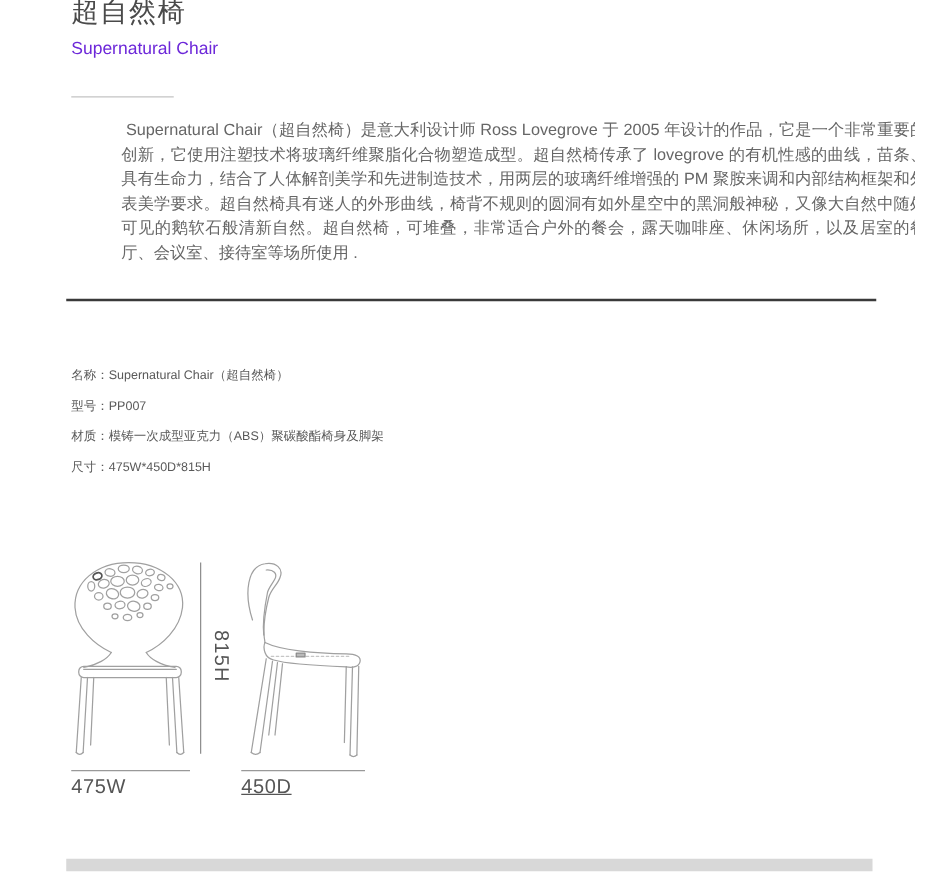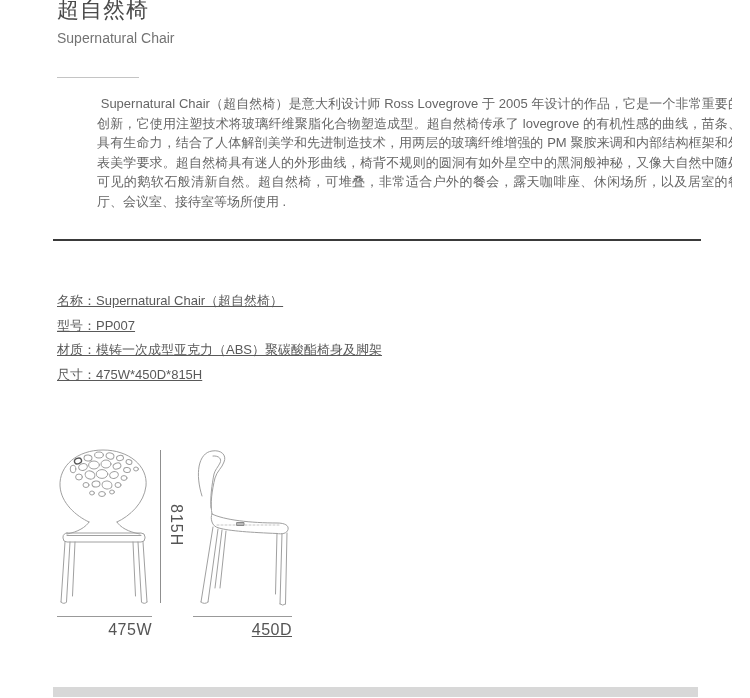--- a/index.html
+++ b/index.html
@@ -21,21 +21,21 @@
     font-weight: normal;
     color: #4a4a4a;
     letter-spacing: 1px;
   }
   .subtitle-block {
     position: absolute;
     left: 57px;
     top: 28px;
     font-size: 14px;
     line-height: 21px;
-    color: #737373;
+    color: #6d28d9;
   }
   .title-underline {
     position: absolute;
     left: 57px;
     top: 77px;
     width: 82px;
     height: 0;
     border-top: 1px solid #c4c4c4;
   }
   .description {
@@ -55,24 +55,23 @@
     left: 53px;
     top: 239px;
     width: 648px;
     height: 2px;
     background: #3a3a3a;
   }
   .spec-list {
     position: absolute;
     left: 57px;
     top: 289px;
-    font-size: 13px;
+    font-size: 10px;
     line-height: 24.6px;
     color: #595959;
-    text-decoration: underline;
   }
   .drawing-svg { position: absolute; }
   .drawing-svg path, .drawing-svg line, .drawing-svg rect, .drawing-svg ellipse {
     fill: none;
     stroke: #a0a0a0;
     stroke-width: 1;
     stroke-linecap: round;
     stroke-linejoin: round;
   }
   .height-dim-line {
@@ -100,21 +99,21 @@
     height: 0;
     border-top: 1px solid #999999;
   }
   .dim-line-front { left: 57px; width: 95px; }
   .dim-line-side  { left: 193px; width: 99px; }
   .bottom-dim-label {
     position: absolute;
     top: 621px;
     font-size: 16px;
     color: #555555;
-    text-align: right;
+    text-align: left;
     letter-spacing: 0.5px;
   }
   .label-front { left: 57px; width: 95px; }
   .label-side  { left: 193px; width: 99px; text-decoration: underline; }
   .bottom-bar {
     position: absolute;
     left: 53px;
     top: 687px;
     width: 645px;
     height: 10px;

